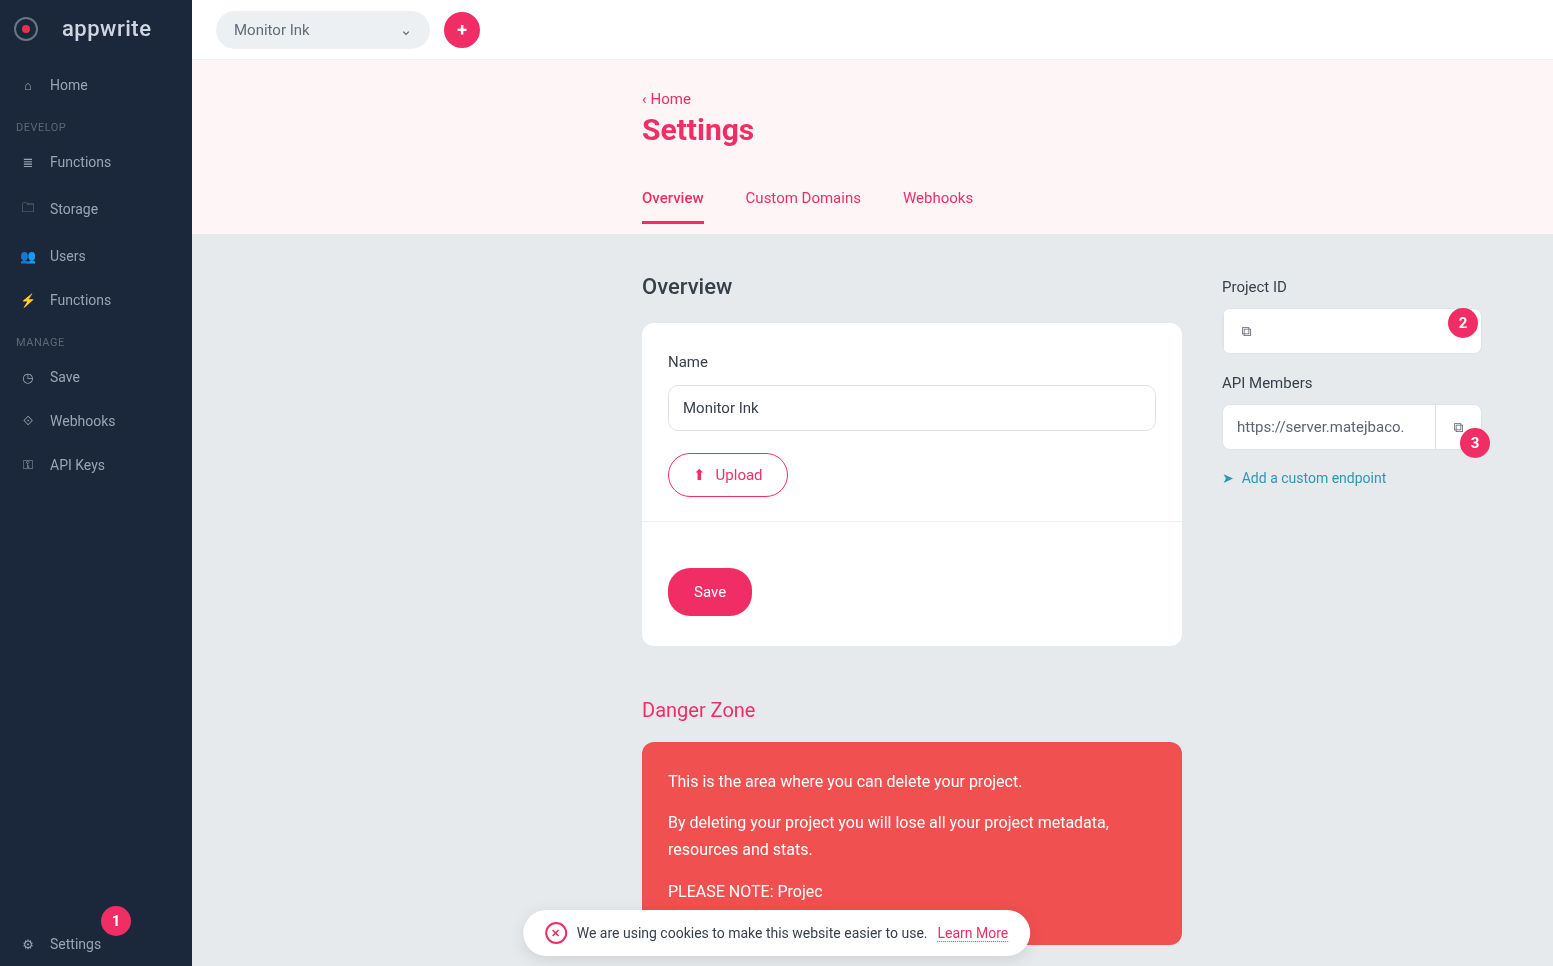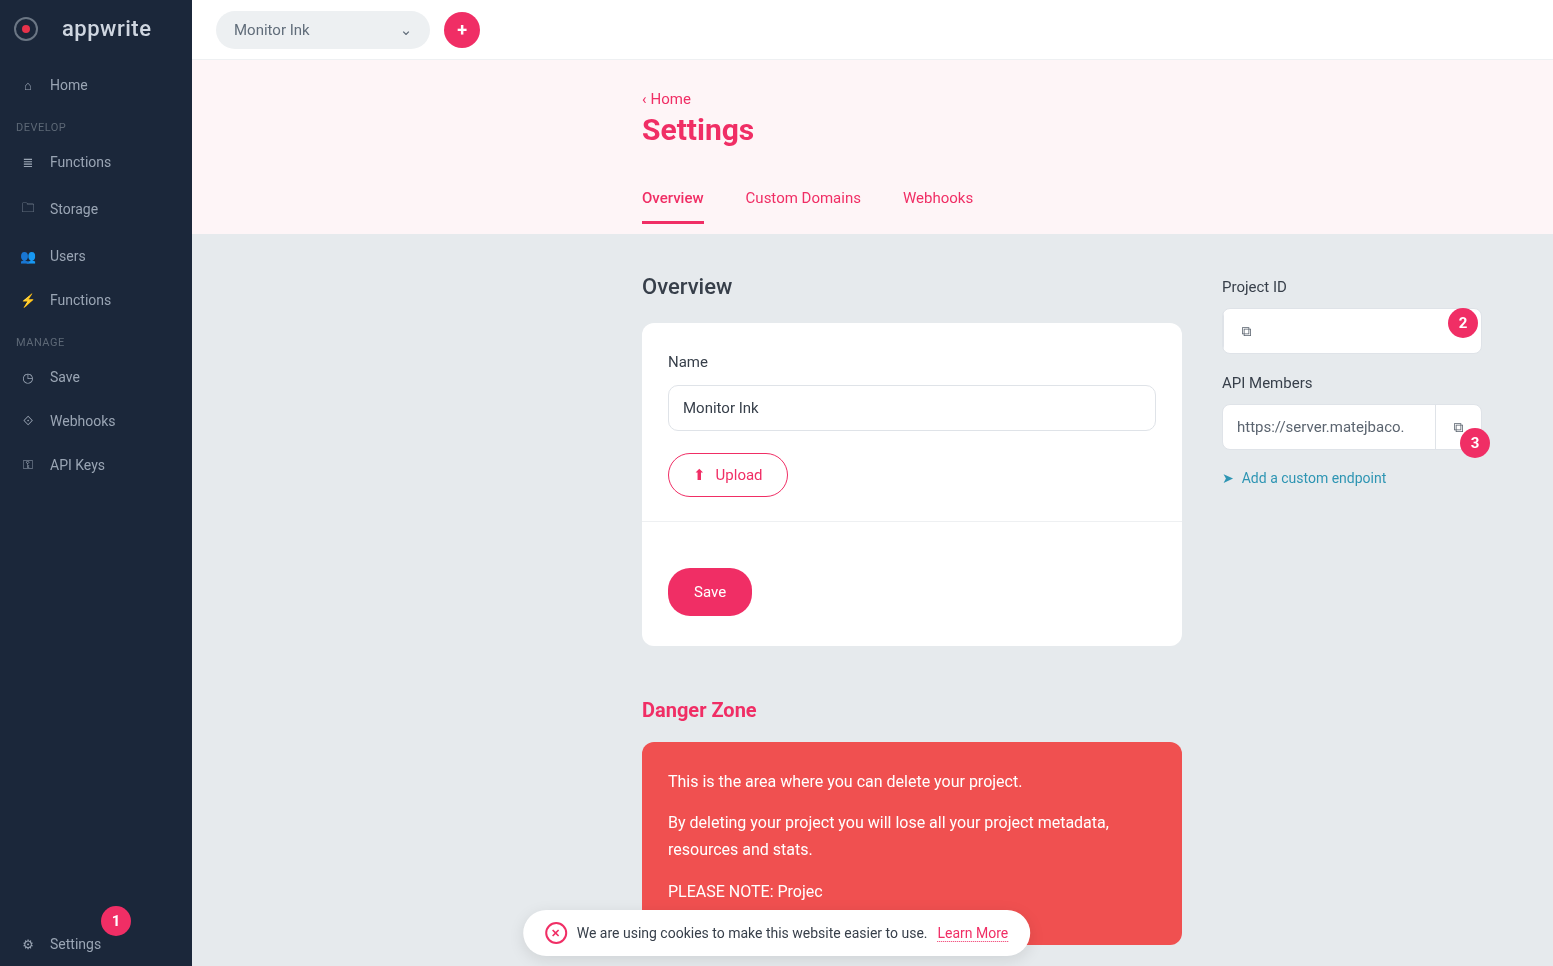--- a/index.html
+++ b/index.html
@@ -27,21 +27,21 @@
 .content{position:absolute;left:192px;right:0;top:234px;bottom:0;background:#e6eaed;overflow:hidden;padding:40px 40px 0 450px}
 .main-col{width:540px;float:left}
 .side-col{width:260px;float:left;margin-left:40px}
 .section-title{font-size:22px;color:#373f4a;font-weight:500;margin-bottom:24px}
 .card{background:#fff;border-radius:12px;padding:30px 26px}
 .card hr{border:none;border-top:1px solid #eef0f2;margin:24px -26px}
 .label{font-size:15px;color:#373f4a;margin-bottom:14px}
 .text-input{width:100%;height:46px;border:1px solid #dfe3e8;border-radius:10px;padding:0 14px;font-size:15px;color:#373f4a;outline:none}
 .upload-btn{border:1px solid #f02e65;color:#f02e65;border-radius:24px;height:44px;padding:0 24px;display:inline-flex;align-items:center;gap:10px;font-size:15px;cursor:pointer;background:#fff}
 .save-btn{background:#f02e65;color:#fff;border:none;border-radius:22px;height:48px;padding:0 26px;font-size:15px;cursor:pointer;margin-top:22px}
-.danger-title{color:#f02e65;font-size:20px;font-weight:700;margin:52px 0 20px}
+.danger-title{color:#f02e65;font-size:20px;font-weight:400;margin:52px 0 20px}
 .danger-card{background:#f05050;color:#fff;border-radius:12px;padding:26px;font-size:16px;line-height:1.7}
 .danger-card p{margin-bottom:14px}
 .side-label{font-size:15px;color:#373f4a;margin-bottom:12px;margin-top:4px}
 .copy-field{display:flex;border:1px solid #dfe3e8;border-radius:8px;background:#fff;height:46px;overflow:hidden;margin-bottom:20px}
 .copy-field input{flex:1;border:none;padding:0 14px;font-size:15px;color:#5c6570;outline:none;background:transparent;min-width:0}
 .copy-btn{width:46px;border-left:1px solid #dfe3e8;display:flex;align-items:center;justify-content:center;color:#5c6570;cursor:pointer;font-size:14px}
 .custom-link{color:#2e95b3;font-size:14px;cursor:pointer;display:flex;align-items:center;gap:8px;margin-top:14px}
 .cookie-bar{position:absolute;left:50%;transform:translateX(-50%);bottom:10px;background:#fff;border-radius:26px;box-shadow:0 4px 16px rgba(0,0,0,.1);padding:12px 22px;display:flex;align-items:center;gap:10px;font-size:14px;color:#373f4a;z-index:60}
 .cookie-x{width:22px;height:22px;border-radius:50%;border:2px solid #f02e65;color:#f02e65;display:flex;align-items:center;justify-content:center;font-size:11px;font-weight:700;cursor:pointer}
 .cookie-link{color:#f02e65;border-bottom:1px dotted #f02e65;cursor:pointer}

